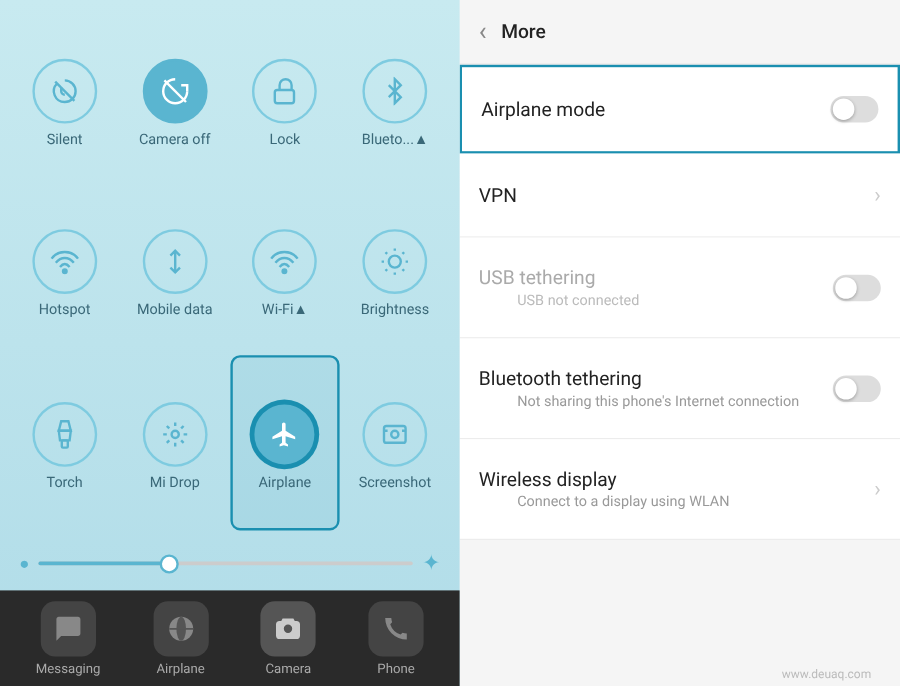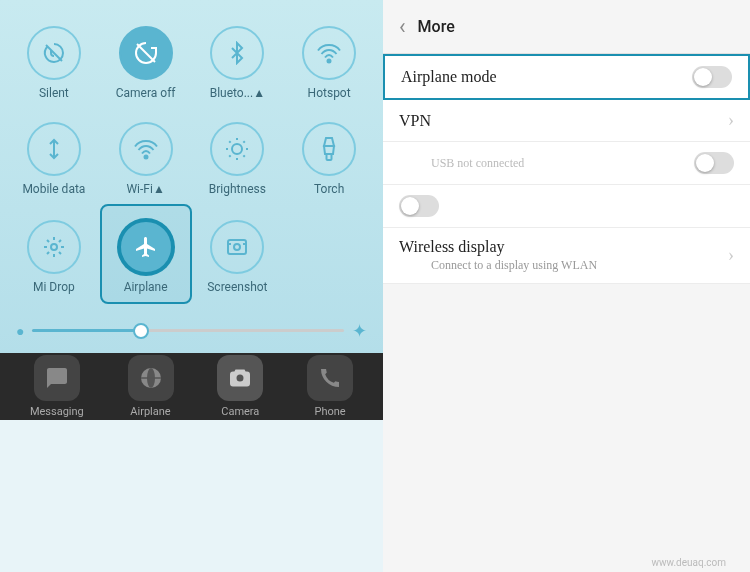--- a/index.html
+++ b/index.html
@@ -8,21 +8,21 @@
       height: 572px;
       display: flex;
       font-family: 'Roboto', Arial, sans-serif;
       overflow: hidden;
       background: #e8f4f8;
     }
 
     
     .left-panel {
       width: 383px;
-      height: 420px;
+      height: 572px;
       background: linear-gradient(180deg, #c8eaf0 0%, #b0dce8 100%);
       display: flex;
       flex-direction: column;
       position: relative;
     }
 
     .quick-tiles {
       display: grid;
       grid-template-columns: repeat(4, 1fr);
       gap: 0;
@@ -194,25 +194,24 @@
 
     .settings-list {
       flex: 1;
       background: #f5f5f5;
     }
 
     .setting-row {
       display: flex;
       align-items: center;
       justify-content: space-between;
-      padding: 10px 16px;
+      padding: 24px 16px;
       background: white;
       border-bottom: 1px solid #ececec;
       cursor: pointer;
-      font-family: Liberation Serif, serif;
     }
 
     .setting-row.airplane-row {
       border: 2px solid #1a8fb0;
       margin: 0;
     }
 
     .setting-row-info {
       display: flex;
       flex-direction: column;
@@ -300,20 +299,29 @@
       <div class="tile-icon active">
         <svg width="24" height="24" viewBox="0 0 24 24" fill="none" stroke="white" stroke-width="2">
           <path d="M12 2C6.48 2 2 6.48 2 12s4.48 10 10 10 10-4.48 10-10"></path>
           <polyline points="17 7 22 7 22 12" stroke="white" stroke-width="2"></polyline>
           <line x1="3" y1="3" x2="21" y2="21" stroke="white" stroke-width="2"></line>
         </svg>
       </div>
       <span class="tile-label">Camera off</span>
     </div>
 
+    <div class="tile">
+      <div class="tile-icon">
+        <svg width="22" height="24" viewBox="0 0 22 24" fill="none" stroke="currentColor" stroke-width="2">
+          <rect x="3" y="11" width="16" height="11" rx="2" ry="2"></rect>
+          <path d="M7 11V7a5 5 0 0 1 10 0v4"></path>
+        </svg>
+      </div>
+      <span class="tile-label">Lock</span>
+    </div>
 
     <div class="tile">
       <div class="tile-icon">
         <svg width="20" height="24" viewBox="0 0 20 24" fill="none" stroke="currentColor" stroke-width="2">
           <polyline points="5 7 15 17 10 22 10 2 15 7 5 17"></polyline>
         </svg>
       </div>
       <span class="tile-label">Blueto...▲</span>
     </div>
 
@@ -486,28 +494,33 @@
 
     <div class="setting-row">
       <div class="setting-row-info">
         <span class="setting-row-title">VPN</span>
       </div>
       <span class="chevron">›</span>
     </div>
 
     <div class="setting-row">
       <div class="setting-row-info">
+        <span class="setting-row-title dimmed">USB tethering</span>
         <span class="setting-row-subtitle dimmed">USB not connected</span>
       </div>
       <div class="toggle off">
         <div class="toggle-thumb"></div>
       </div>
     </div>
 
     <div class="setting-row">
+      <div class="setting-row-info">
+        <span class="setting-row-title">Bluetooth tethering</span>
+        <span class="setting-row-subtitle">Not sharing this phone's Internet connection</span>
+      </div>
       <div class="toggle off">
         <div class="toggle-thumb"></div>
       </div>
     </div>
 
     <div class="setting-row">
       <div class="setting-row-info">
         <span class="setting-row-title">Wireless display</span>
         <span class="setting-row-subtitle">Connect to a display using WLAN</span>
       </div>

